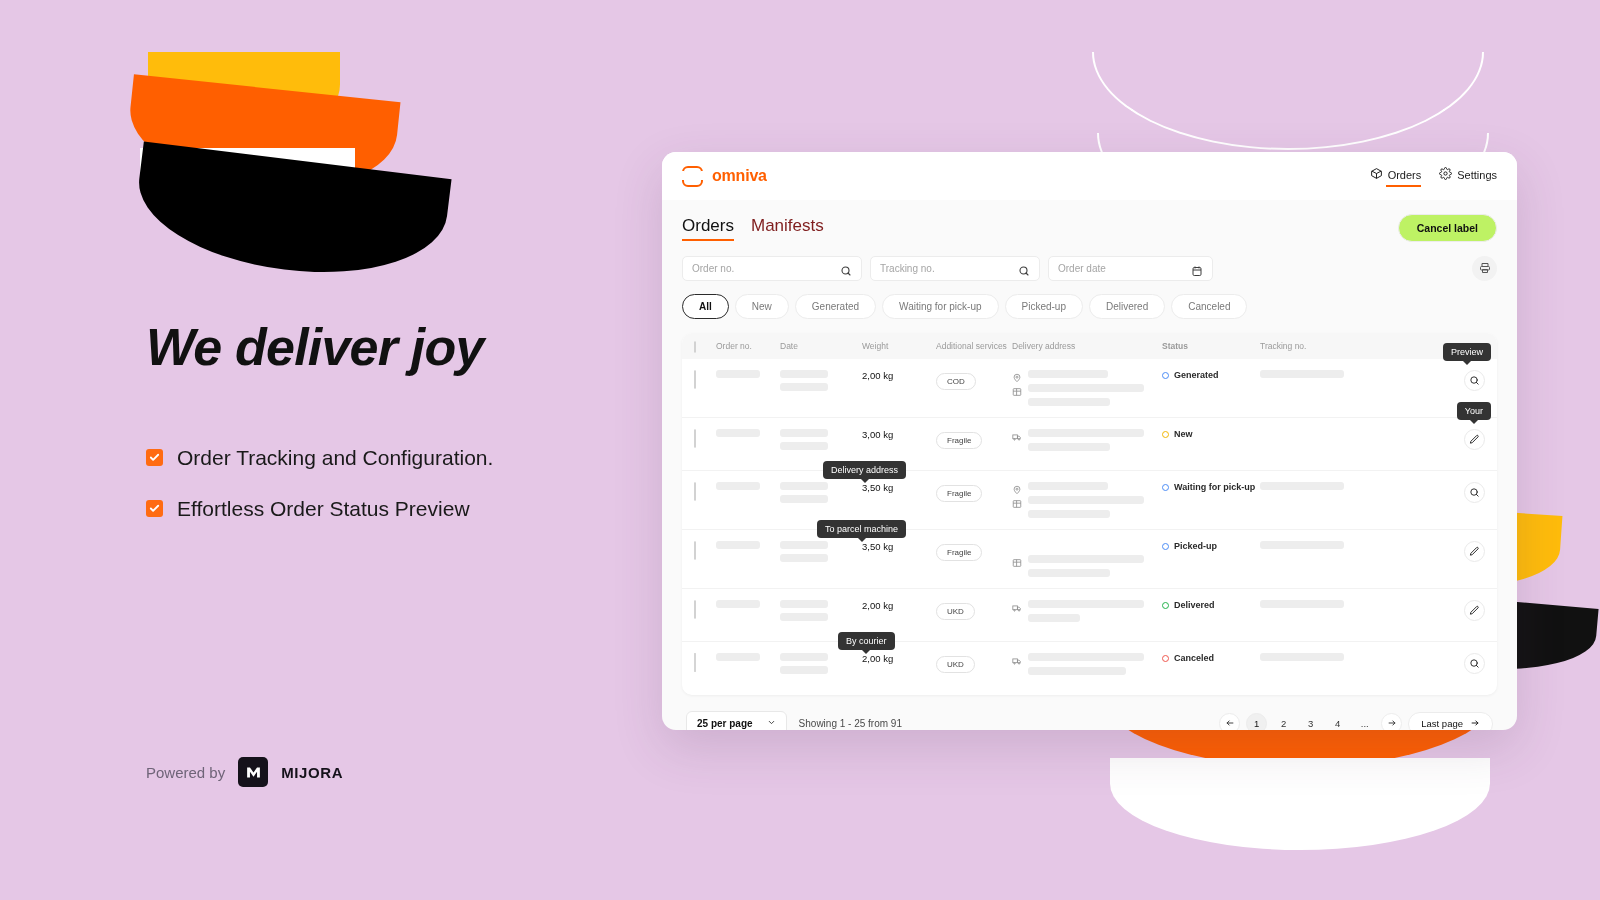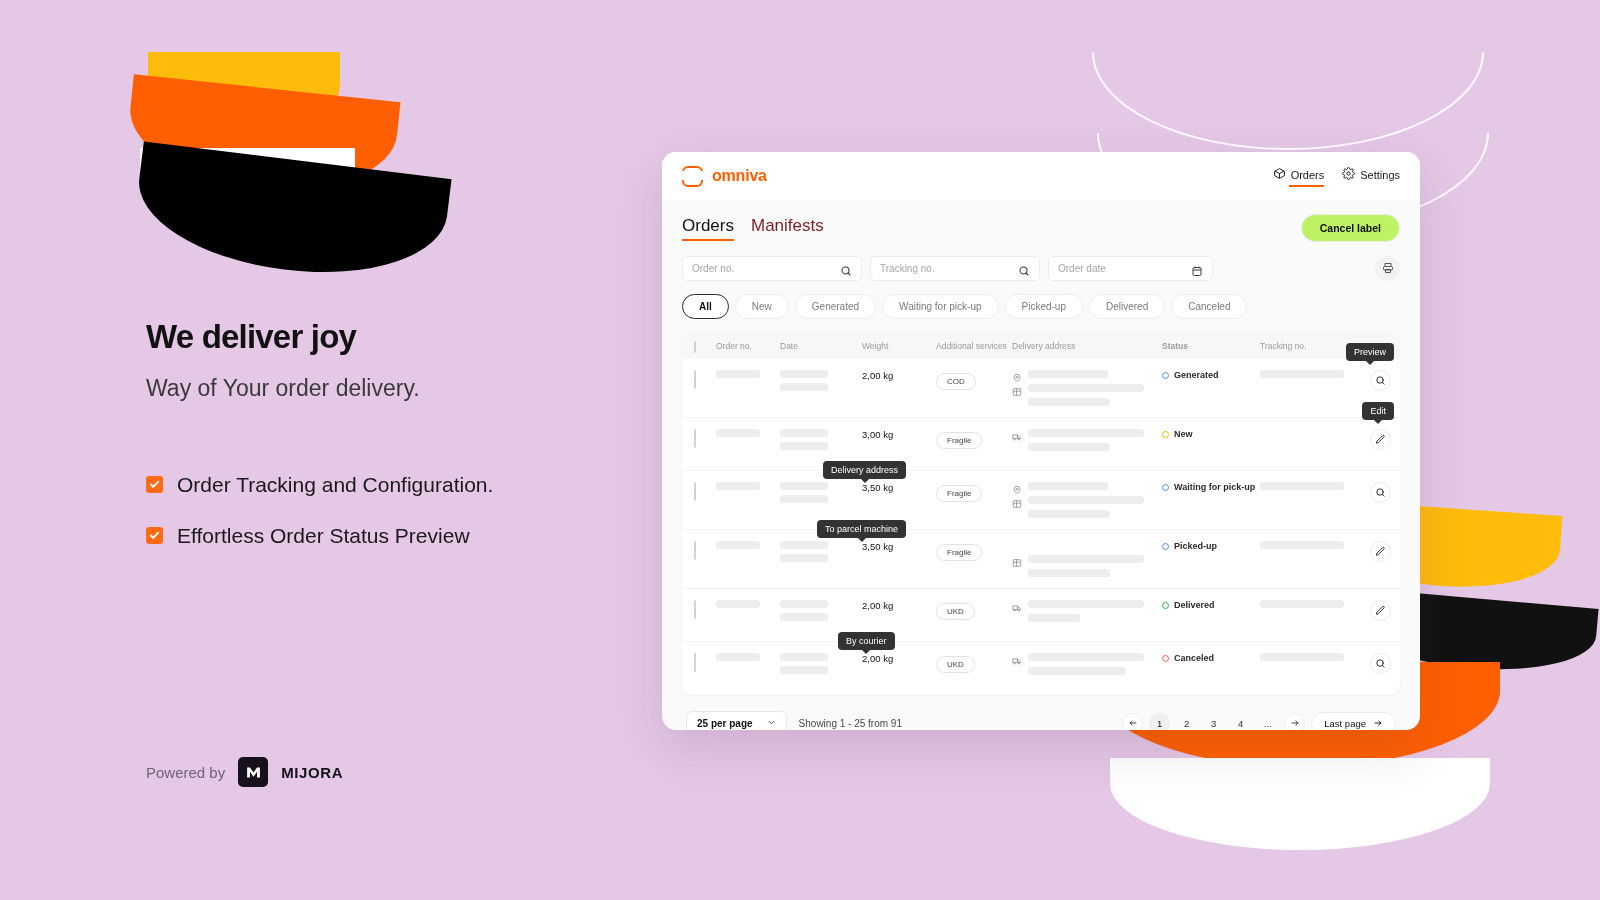--- a/index.html
+++ b/index.html
@@ -74,22 +74,22 @@
     border-radius: 0 0 400px 400px / 0 0 140px 140px;
   }
 
   
   .left-panel {
     position: absolute;
     left: 146px; top: 320px; width: 540px;
     z-index: 5;
   }
   .headline {
-    font-size: 33px; font-weight: bold; color: #111;
-    letter-spacing: -0.8px; line-height: 1.05;
+    font-size: 52px; font-weight: bold; color: #111;
+    letter-spacing: -0.8px; line-height: 1.05; font-style: italic;
   }
   .subhead {
     font-size: 23px; color: #3a3a3a; margin-top: 20px; font-weight: 400;
   }
   .feature-list { margin-top: 71px; }
   .feature {
     display: flex; align-items: center; gap: 14px; margin-bottom: 27px;
   }
   .check-box {
     width: 17px; height: 17px; background: #FF6B12; border-radius: 3px;
@@ -104,21 +104,21 @@
   }
   .powered-label { font-size: 15px; color: #6f6478; }
   .mijora-logo {
     width: 30px; height: 30px; background: #15121b; border-radius: 5px;
     display: flex; align-items: center; justify-content: center;
   }
   .mijora-name { font-size: 15px; font-weight: bold; color: #15121b; letter-spacing: 0.6px; }
 
   
   .app {
-    position: absolute; left: 662px; top: 152px; width: 758px; height: 578px;
+    position: absolute; left: 662px; top: 152px; width: 855px; height: 578px;
     background: #fafafa; border-radius: 14px; overflow: hidden;
     box-shadow: 0 18px 50px rgba(80,50,90,0.16);
     z-index: 10;
   }
   .app-header {
     height: 48px; background: #ffffff;
     display: flex; align-items: center; justify-content: space-between;
     padding: 0 20px;
   }
   .brand { display: flex; align-items: center; gap: 9px; }
@@ -307,21 +307,20 @@
   <div class="swoosh outline-sw os2"></div>
 
   <div class="swoosh br-yellow"></div>
   <div class="swoosh br-black"></div>
   <div class="swoosh br-orange"></div>
   <div class="swoosh br-white"></div>
 </div>
 
 <div class="left-panel">
   <h1 class="headline">We deliver joy</h1>
-  <p class="subhead">Way of Your order delivery.</p>
 
   <div class="feature-list">
     <div class="feature">
       <span class="check-box">
         <svg viewBox="0 0 24 24" fill="none" stroke="#fff" stroke-width="4" stroke-linecap="round" stroke-linejoin="round">
             <polyline points="20 6 9 17 4 12"></polyline>
           </svg>
       </span>
       <span class="feature-text">Order Tracking and Configuration.</span>
     </div>
@@ -527,21 +526,21 @@
             </span>
         </div>
         <div class="c-track"></div>
         <div class="c-act">
           <div class="act-btn">
               <span><svg viewBox="0 0 24 24" fill="none" stroke="currentColor" stroke-width="2" stroke-linejoin="round">
                   <path d="M16.5 3.5a2.1 2.1 0 0 1 3 3L7 19l-4 1 1-4z"></path>
                 </svg></span>
             </div>
         </div>
-        <div class="tip" style="top:-16px;right:6px">Edit</div>
+        <div class="tip" style="top:-16px;right:6px">Your</div>
         <div class="tip" style="bottom:-9px;left:141px">Delivery address</div>
       </div>
 
       <div class="t-row">
         <div class="c-check"><span class="cbox"></span></div>
         <div class="c-order">
             <div class="skel sm"></div>
           </div>
         <div class="c-date sk-stack">
             <div class="skel md"></div>

